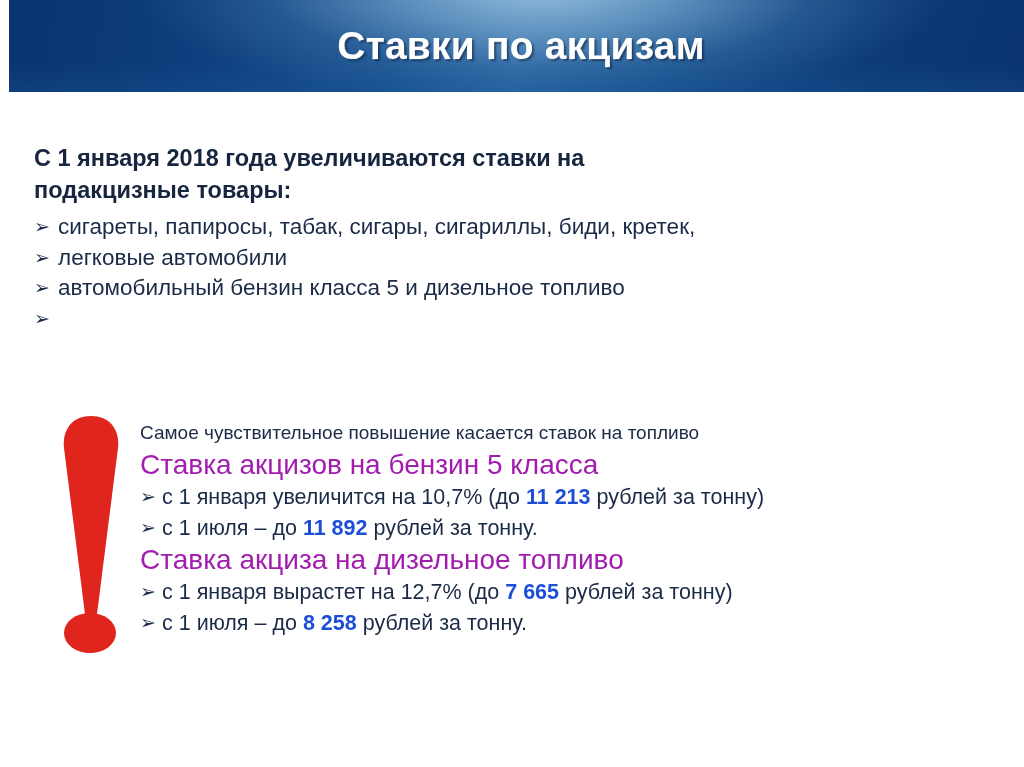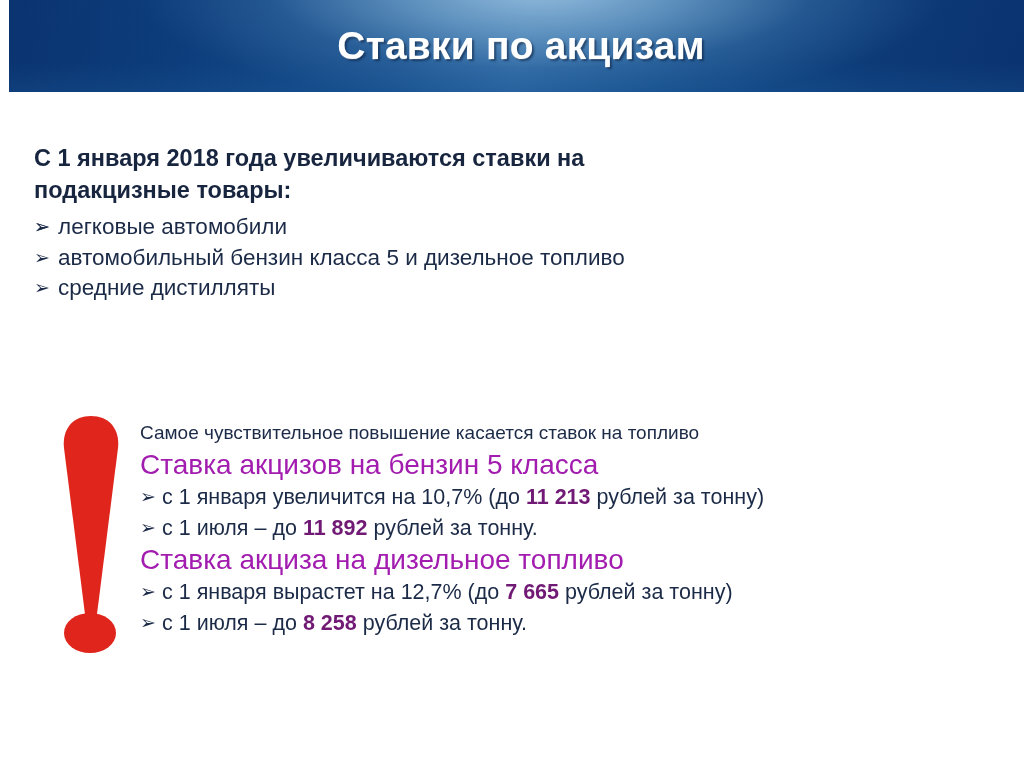--- a/index.html
+++ b/index.html
@@ -158,50 +158,50 @@
     position: relative;
     font-size: 21.5px;
     line-height: 30.5px;
     color: #1b2a47;
     padding-left: 22px;
     margin: 0;
   }
   .lower-list .arrow-bullet {
     line-height: 30.5px;
   }
-  b.num { font-weight: bold; color: #701a75; }
+  b.num { font-weight: bold; color: #1d4ed8; }
 </style>
 </head>
 <body>
 
 <div class="slide-header">
   <div class="header-title">Ставки по акцизам</div>
 </div>
 
 <div class="slide-body">
 
   <div class="intro-block">
     <p class="intro-lead">С 1 января 2018 года увеличиваются ставки на подакцизные товары:</p>
   </div>
 
   <ul class="top-list">
     <li>
       <span class="arrow-bullet">➢</span>
+      <span>сигареты, папиросы, табак, сигары, сигариллы, биди, кретек,</span>
     </li>
     <li>
       <span class="arrow-bullet">➢</span>
       <span>легковые автомобили</span>
     </li>
     <li>
       <span class="arrow-bullet">➢</span>
       <span>автомобильный бензин класса 5 и дизельное топливо</span>
     </li>
     <li>
       <span class="arrow-bullet">➢</span>
-      <span>средние дистилляты</span>
     </li>
   </ul>
 
   <div class="exclaim">
     <svg width="78" height="240" viewBox="0 0 78 240" xmlns="http://www.w3.org/2000/svg" aria-hidden="true">
       <path d="M39 2
                C 58 2 68 16 66 34
                L 43 216
                C 42 221 36 221 35 216
                L 12 34

